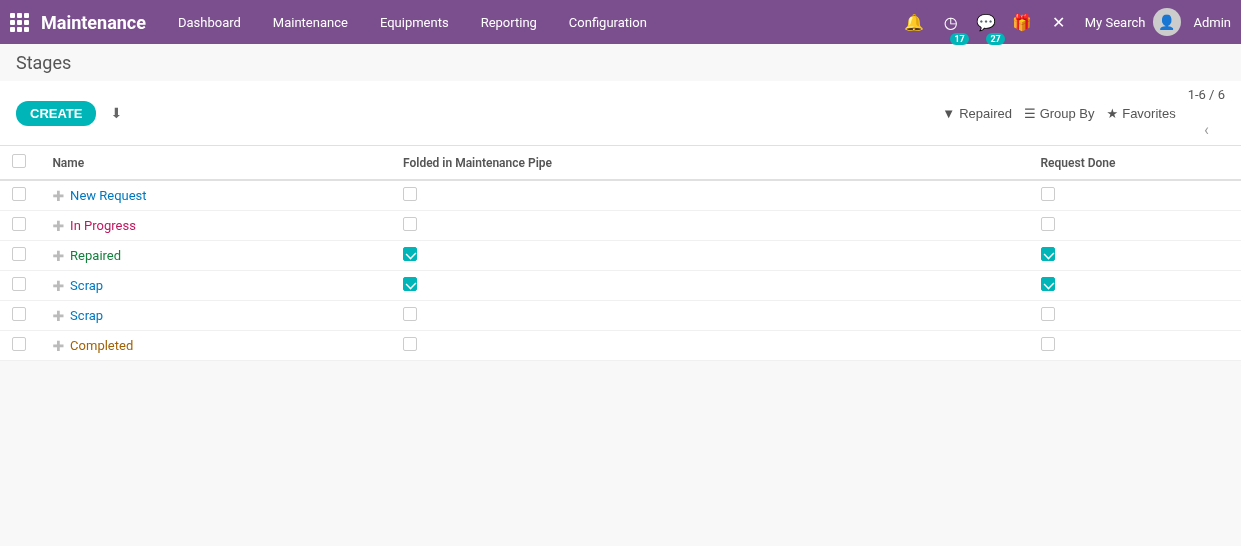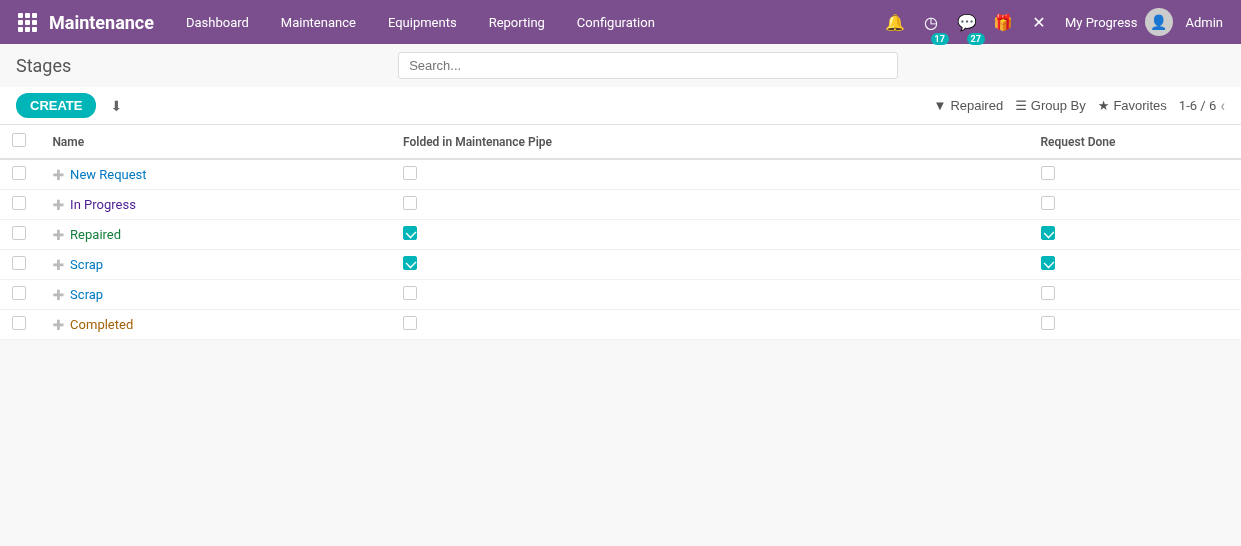--- a/index.html
+++ b/index.html
@@ -5,21 +5,21 @@
     * { box-sizing: border-box; margin: 0; padding: 0; }
     body { font-family: -apple-system, BlinkMacSystemFont, 'Segoe UI', Roboto, sans-serif; font-size: 13px; background: #f8f8f8; color: #333; }
 
     
     .navbar {
       background: #7B4F8E;
       color: white;
       display: flex;
       align-items: center;
       height: 44px;
-      padding: 0 18px;
+      padding: 0 10px;
       gap: 6px;
     }
     .navbar-brand {
       font-size: 18px;
       font-weight: bold;
       color: white;
       margin-left: 6px;
       margin-right: 16px;
       white-space: nowrap;
     }
@@ -144,21 +144,22 @@
       color: #555;
       display: flex;
       align-items: center;
       gap: 4px;
     }
     .pagination {
       font-size: 13px;
       color: #555;
       display: flex;
       align-items: center;
-      gap: 4px;
+      gap: 18px;
+      flex-direction: column;
     }
     .pagination-arrow {
       cursor: pointer;
       font-size: 16px;
       color: #999;
     }
 
     
     .table-container {
       background: white;
@@ -271,31 +272,28 @@
     <div class="nav-icon" style="position:relative;">
       <span style="font-size:16px;color:white;">◷</span>
       <span class="nav-badge">17</span>
     </div>
     <div class="nav-icon" style="position:relative;">
       <span style="font-size:16px;color:white;">💬</span>
       <span class="nav-badge">27</span>
     </div>
     <div class="nav-icon">🎁</div>
     <div class="nav-icon">✕</div>
-    <span class="company-name">My Progress</span>
+    <span class="company-name">My Search</span>
     <div class="avatar">👤</div>
     <span class="company-name">Admin</span>
   </div>
 </nav>
 
 <div class="top-row">
   <span class="page-title">Stages</span>
-  <div class="search-container">
-    <input class="search-box" type="text" placeholder="Search..." style="">
-  </div>
 </div>
 
 <div class="toolbar">
   <button class="btn-create">CREATE</button>
   <button class="btn-export" title="Export">⬇</button>
   <div class="toolbar-right">
     <button class="toolbar-filter-btn">
       <span>▼</span>
       <span>Repaired</span>
     </button>
@@ -342,21 +340,21 @@
             </div>
           </td>
           <td class="col-folded"><span class="cb"></span></td>
           <td class="col-request"><span class="cb"></span></td>
         </tr>
         <tr>
           <td class="col-check"><span class="cb"></span></td>
           <td class="col-name">
             <div class="row-name-cell">
               <span class="row-handle">✚</span>
-              <span style="color: #4c1d95; cursor: pointer;">In Progress</span>
+              <span style="color: #be185d; cursor: pointer;">In Progress</span>
             </div>
           </td>
           <td class="col-folded"><span class="cb"></span></td>
           <td class="col-request"><span class="cb"></span></td>
         </tr>
         <tr>
           <td class="col-check"><span class="cb"></span></td>
           <td class="col-name">
             <div class="row-name-cell">
               <span class="row-handle">✚</span>

